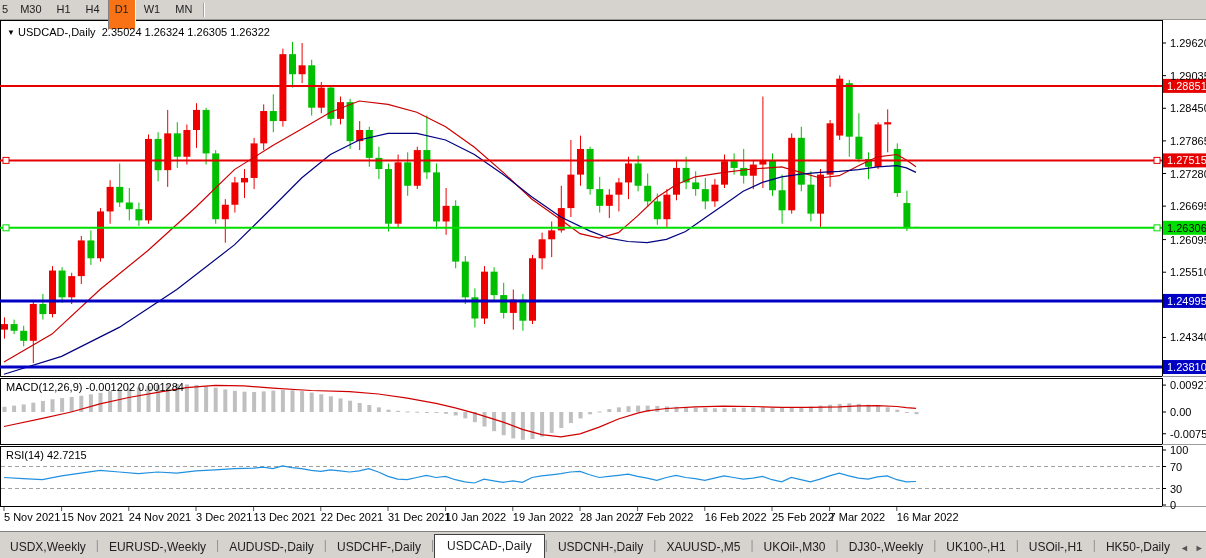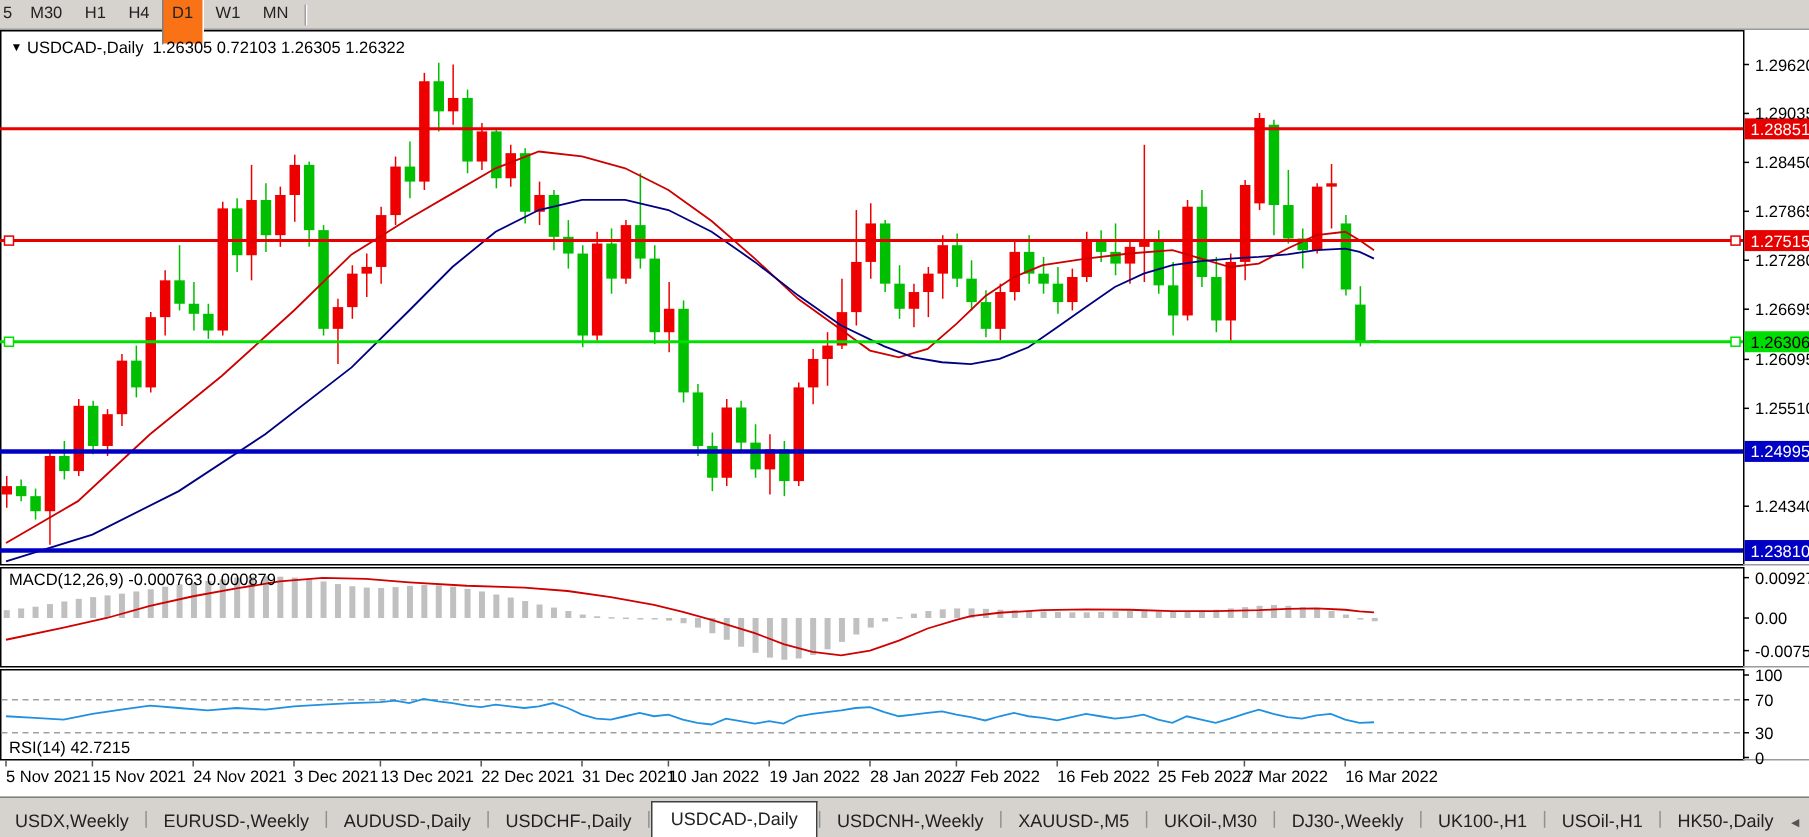--- a/index.html
+++ b/index.html
@@ -10,21 +10,21 @@
            border-bottom:1px solid #9a9a9a;display:flex;align-items:center;gap:1px;padding-left:0;}
   .tf-btn{height:15px;line-height:15px;padding:12px 6px;color:#222;cursor:default;border:1px solid transparent;}
   .tf-btn.partial{padding:0 3px 0 1px;}
   .tf-btn.active{background:#f97316;border:1px solid #808080;border-right-color:#fff;border-bottom-color:#fff;}
   .tb-sep{width:1px;height:14px;background:#a0a0a0;border-right:1px solid #fff;margin:0 3px;}
   
   .overlay{position:absolute;color:#000;white-space:pre;}
   #chart-title{left:7px;top:26px;}
   #chart-title .tri{font-size:8px;vertical-align:1px;}
   #macd-label{left:6px;top:381px;}
-  #rsi-label{left:6px;top:449px;margin-top:44px;}
+  #rsi-label{left:6px;top:449px;}
   
   #tabbar{position:absolute;left:0;top:531px;width:1206px;height:27px;background:#d6d3ce;
           border-top:1px solid #808080;display:flex;align-items:flex-end;font-size:12px;}
   .tab{padding:4px 10px 5px 10px;color:#222;white-space:nowrap;cursor:default;}
   .tab.active{background:#ffffff;border:1px solid #404040;border-bottom:none;padding:4px 12px 6px 12px;margin-bottom:0;font-weight:400;}
   .tab-sep{color:#909090;align-self:center;padding-bottom:2px;}
   #tab-spacer-left{width:26px;}
   #tab-scroll{margin-left:auto;display:flex;gap:6px;padding:0 8px 6px 0;color:#555;font-size:9px;}
   #tab-scroll span{cursor:default;}
   svg{position:absolute;left:0;top:0;}
@@ -438,38 +438,38 @@
     <span class="tf-btn partial">5</span>
     <span class="tf-btn">M30</span>
     <span class="tf-btn">H1</span>
     <span class="tf-btn">H4</span>
     <span class="tf-btn active">D1</span>
     <span class="tf-btn">W1</span>
     <span class="tf-btn">MN</span>
     <span class="tb-sep"></span>
   </div>
 
-<div class="overlay" id="chart-title"><span class="tri">▼</span> <span>USDCAD-,Daily</span>  <span>1.26305 0.72103 1.26305 1.26322</span></div>
-
-<div class="overlay" id="macd-label">MACD(12,26,9) -0.000763 0.000879</div>
+<div class="overlay" id="chart-title"><span class="tri">▼</span> <span>USDCAD-,Daily</span>  <span>2.35024 1.26324 1.26305 1.26322</span></div>
+
+<div class="overlay" id="macd-label">MACD(12,26,9) -0.001202 0.001284</div>
 <div class="overlay" id="rsi-label">RSI(14) 42.7215</div>
 
 <div id="tabbar">
   <div id="tab-spacer-left"></div>
 <span class="tab">USDX,Weekly</span>
     <span class="tab-sep">|</span>
     <span class="tab">EURUSD-,Weekly</span>
     <span class="tab-sep">|</span>
     <span class="tab">AUDUSD-,Daily</span>
     <span class="tab-sep">|</span>
     <span class="tab">USDCHF-,Daily</span>
     <span class="tab-sep">|</span>
     <span class="tab active">USDCAD-,Daily</span>
     <span class="tab-sep">|</span>
-    <span class="tab">USDCNH-,Weekly</span>
+    <span class="tab">USDCNH-,Daily</span>
     <span class="tab-sep">|</span>
     <span class="tab">XAUUSD-,M5</span>
     <span class="tab-sep">|</span>
     <span class="tab">UKOil-,M30</span>
     <span class="tab-sep">|</span>
     <span class="tab">DJ30-,Weekly</span>
     <span class="tab-sep">|</span>
     <span class="tab">UK100-,H1</span>
     <span class="tab-sep">|</span>
     <span class="tab">USOil-,H1</span>

